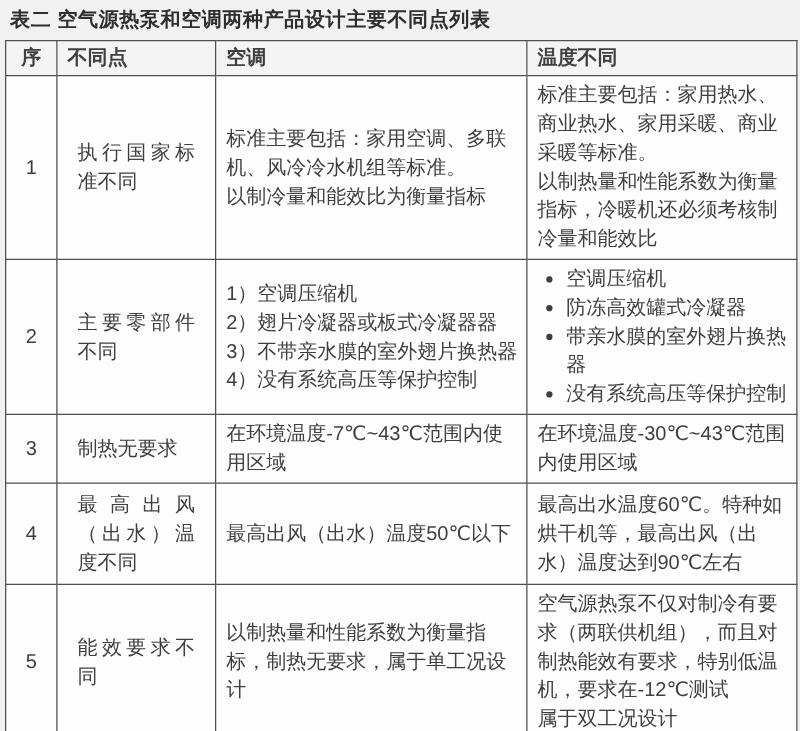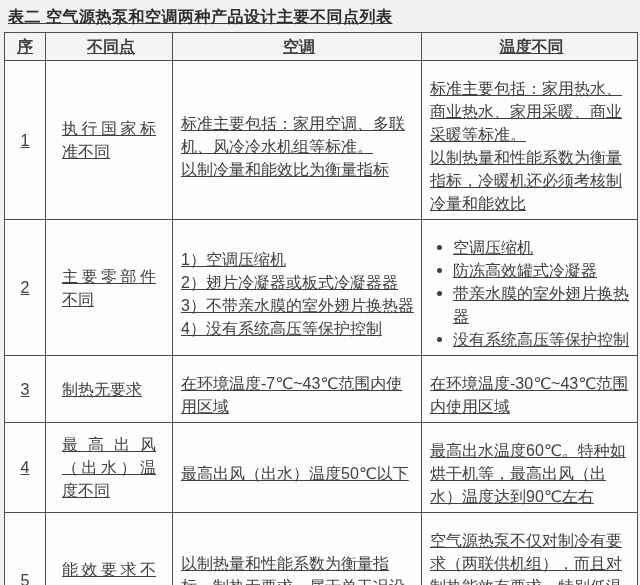--- a/index.html
+++ b/index.html
@@ -3,21 +3,21 @@
 <meta charset="utf-8">
 <style>
   * { margin: 0; padding: 0; box-sizing: border-box; }
   html, body {
     width: 640px; height: 585px;
     background: #f1f1f2;
     font-family: "Liberation Sans", "DejaVu Sans", sans-serif;
     color: #3f3f3f;
     overflow: hidden;
   }
-  .page { width: 640px; height: 496px; position: relative; text-decoration: underline; }
+  .page { width: 640px; height: 496px; position: relative; }
 
   .doc-title {
     font-size: 16px;
     font-weight: bold;
     color: #2e2e2e;
     padding: 8px 0 6px 8px;
     letter-spacing: 0.5px;
     line-height: 18px;
   }
 
@@ -37,37 +37,37 @@
   }
   col.c-no   { width: 41px; }
   col.c-diff { width: 127px; }
   col.c-ac   { width: 249px; }
   col.c-hp   { width: 216px; }
 
   tr.hdr { height: 26px; }
   tr.hdr th {
     background: #f4f4f5;
     font-weight: bold;
-    text-align: center;
+    text-align: left;
     padding: 2px 4px 2px 8px;
     font-size: 16px;
   }
   tr.hdr th.center { text-align: center; padding: 2px; }
 
   td.no-cell {
     text-align: center;
     font-size: 15px;
   }
   td.diff-cell {
     padding: 4px 16px;
     text-align: justify;
     text-justify: inter-character;
     line-height: 26px;
   }
-  td.body-cell { padding: 16px 5px 4px 8px; }
+  td.body-cell { padding: 4px 5px 4px 8px; }
   td.body-cell p { margin: 0; }
 
   ul.dots { list-style: none; }
   ul.dots li {
     position: relative;
     padding-left: 23px;
   }
   ul.dots li::before {
     content: "";
     position: absolute;

